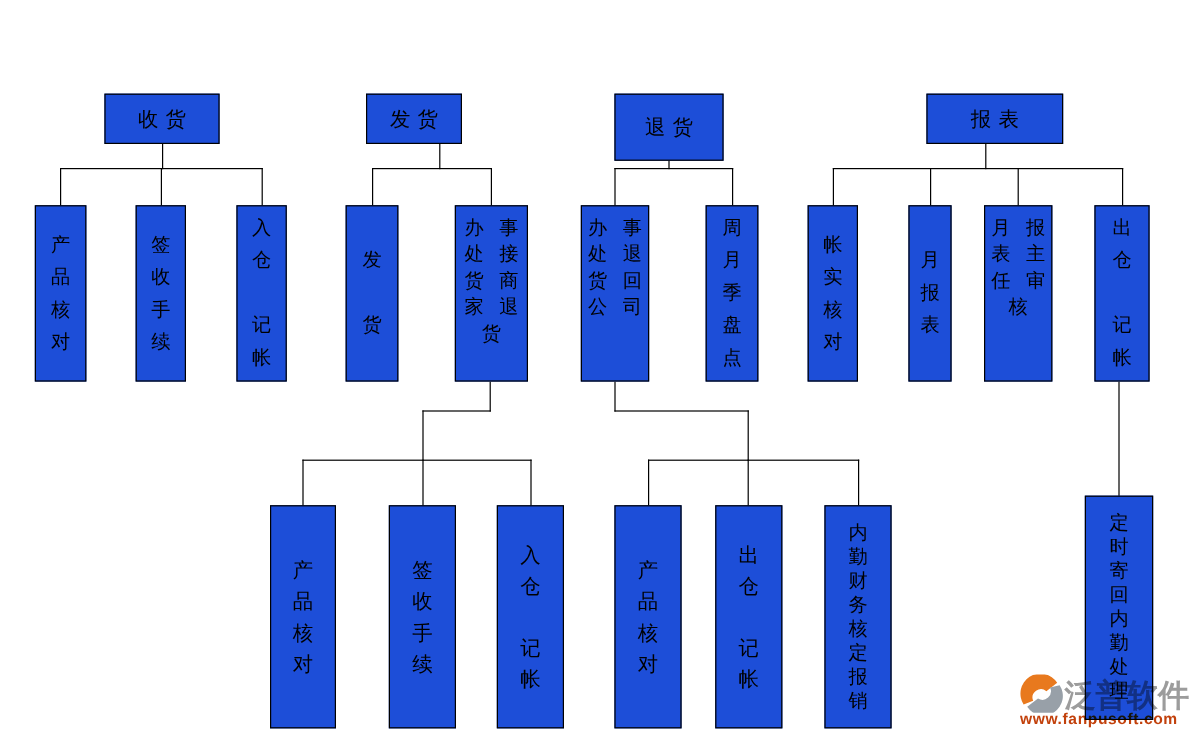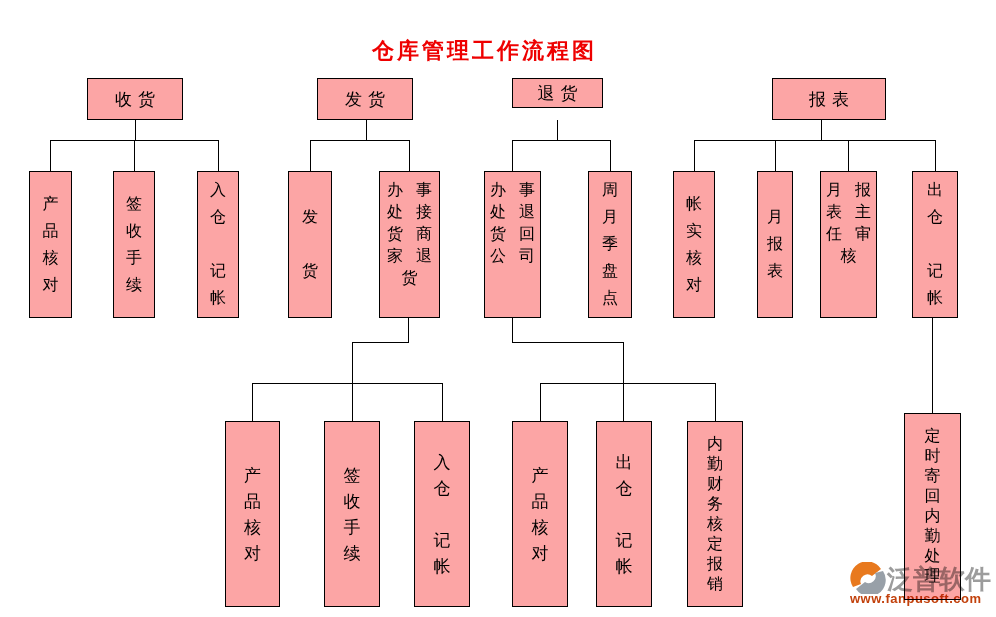--- a/index.html
+++ b/index.html
@@ -2,21 +2,21 @@
 <html><head>
 <meta charset="utf-8">
 <style>
   html,body{margin:0;padding:0;background:#fff;}
   #canvas{position:relative;width:996px;height:617px;background:#fff;overflow:hidden;
           font-family:"Liberation Serif",serif;color:#000;}
   
   .vl{position:absolute;width:1px;background:var(--line,#000);}
   .hl{position:absolute;height:1px;background:var(--line,#000);}
   
-  .node{position:absolute;border:1px solid var(--line,#000);background:#fca5a5;box-sizing:border-box;
+  .node{position:absolute;border:1px solid var(--line,#000);background:#1d4ed8;box-sizing:border-box;
         display:flex;flex-direction:column;align-items:center;justify-content:center;}
   .node.h{flex-direction:row;font-size:17px;letter-spacing:6px;padding-left:6px;}
   .vrow{display:flex;align-items:center;justify-content:center;gap:13px;height:27px;font-size:16px;flex:0 0 auto;}
   .lg .vrow{height:26px;font-size:17px;}
   .t{justify-content:flex-start;padding-top:7px;}
   .t .vrow{height:22px;}
   .d .vrow{height:20px;font-size:16px;}
   
   .title{position:absolute;left:372px;top:36px;font-size:22px;font-weight:bold;letter-spacing:3px;
          font-family:"Liberation Sans",sans-serif;}
@@ -24,21 +24,20 @@
   .wm{position:absolute;left:850px;top:562px;width:146px;mix-blend-mode:multiply;}
   .wm-top{display:flex;align-items:flex-end;gap:1px;}
   .wm-brand{font-size:26px;font-weight:bold;font-family:"Liberation Sans",sans-serif;line-height:30px;white-space:nowrap;}
   .wm-url{font-size:13px;font-weight:bold;letter-spacing:.5px;font-family:"Liberation Sans",sans-serif;margin-top:-3px;white-space:nowrap;}
 </style>
 </head>
 <body>
 
 <div id="canvas" style="--line: #000000;">
 
-  <div class="title" style="color: rgb(238, 0, 0);">仓库管理工作流程图</div>
 
   <div class="vl" style="left:135px;top:120px;height:21px"></div>
   <div class="hl" style="left:50px;top:140px;width:169px"></div>
   <div class="vl" style="left:50px;top:140px;height:32px"></div>
   <div class="vl" style="left:134px;top:140px;height:32px"></div>
   <div class="vl" style="left:218px;top:140px;height:32px"></div>
 
   <div class="vl" style="left:366px;top:120px;height:21px"></div>
   <div class="hl" style="left:310px;top:140px;width:100px"></div>
   <div class="vl" style="left:310px;top:140px;height:32px"></div>
@@ -68,22 +67,22 @@
   <div class="hl" style="left:512px;top:342px;width:112px"></div>
   <div class="vl" style="left:623px;top:342px;height:42px"></div>
   <div class="hl" style="left:540px;top:383px;width:176px"></div>
   <div class="vl" style="left:540px;top:383px;height:39px"></div>
   <div class="vl" style="left:623px;top:383px;height:39px"></div>
   <div class="vl" style="left:715px;top:383px;height:39px"></div>
 
   <div class="vl" style="left:932px;top:318px;height:96px"></div>
 
   <div class="node h" style="left:87px;top:78px;width:96px;height:42px">收货</div>
-  <div class="node h" style="left:317px;top:78px;width:96px;height:42px">发货</div>
-  <div class="node h" style="left:512px;top:78px;width:91px;height:30px">退货</div>
+  <div class="node h" style="left:305px;top:78px;width:80px;height:42px">发货</div>
+  <div class="node h" style="left:512px;top:78px;width:91px;height:56px">退货</div>
   <div class="node h" style="left:772px;top:78px;width:114px;height:42px">报表</div>
 
   <div class="node" style="left:29px;top:171px;width:43px;height:147px">
       <div class="vrow">
         <span>产</span>
       </div>
       <div class="vrow">
         <span>品</span>
       </div>
       <div class="vrow">

